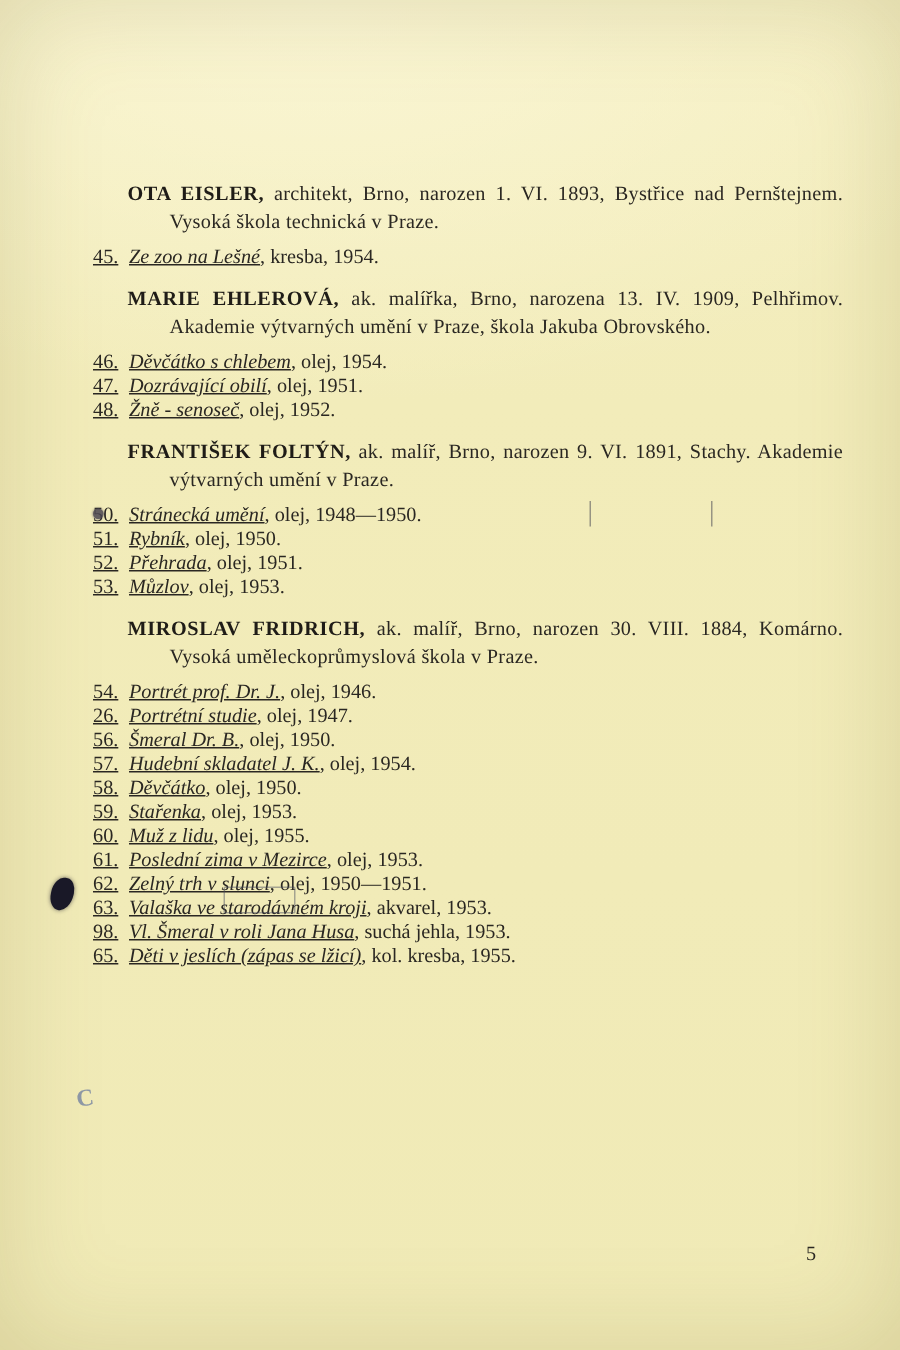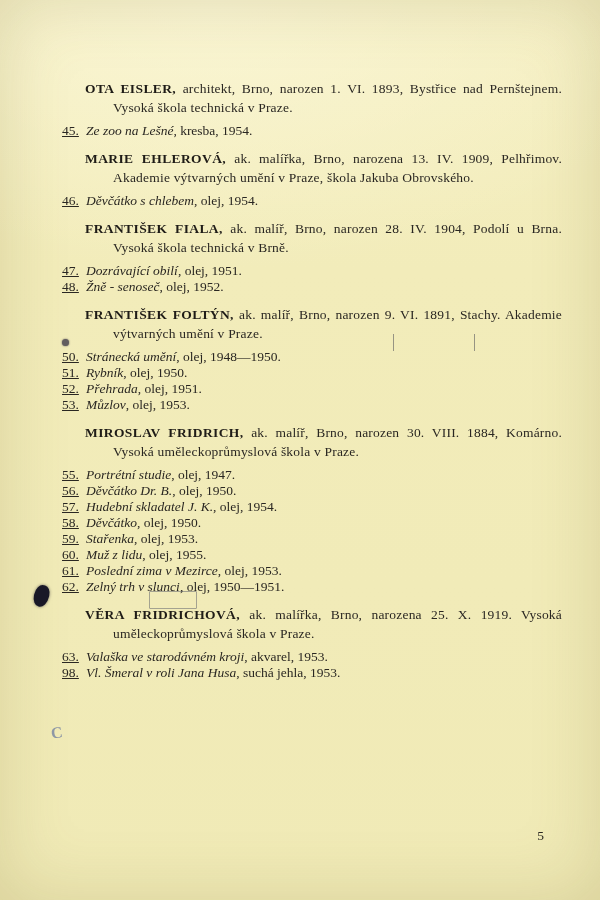--- a/index.html
+++ b/index.html
@@ -17,21 +17,21 @@
     width: 600px;
     height: 900px;
     overflow: hidden;
     background:
       radial-gradient(140% 50% at 35% 0%, rgba(255,252,228,.55), rgba(255,252,228,0) 60%),
       linear-gradient(180deg, #f5efc2 0%, #f2ecba 30%, #f0eab6 100%);
     box-shadow: inset 0 0 70px rgba(120,105,40,.20);
     color: #2a2722;
   }
   .content {
-    padding-top: 68px;
+    padding-top: 108px;
   }
   p.artist {
     margin: 11px 38px 6px 113px;
     text-indent: -28px;
     font-size: 13.5px;
     line-height: 19px;
     text-align: justify;
     letter-spacing: .2px;
   }
   .artist-name {
@@ -45,20 +45,21 @@
     line-height: 15px;
     white-space: nowrap;
   }
   .work .num {
     display: inline-block;
     width: 24px;
     text-decoration: underline;
   }
   .work .title {
     font-style: italic;
+    text-decoration: underline;
   }
   .page-number {
     position: absolute;
     right: 56px;
     bottom: 56px;
     font-size: 13.5px;
     color: #2a2722;
   }
   
   .mark-dot {
@@ -113,40 +114,40 @@
 </style>
 </head>
 <body>
 
 <div class="sheet">
   <div class="content">
       <p class="artist"><span class="artist-name">OTA EISLER,</span><span> architekt, Brno, narozen 1. VI. 1893, Bystřice nad Pernštejnem. Vysoká škola technická v Praze.</span></p>
       <div class="work"><span class="num">45.</span><span class="title">Ze zoo na Lešné</span><span>, kresba, 1954.</span></div>
       <p class="artist"><span class="artist-name">MARIE EHLEROVÁ,</span><span> ak. malířka, Brno, narozena 13. IV. 1909, Pelhřimov. Akademie výtvarných umění v Praze, škola Jakuba Obrovského.</span></p>
       <div class="work"><span class="num">46.</span><span class="title">Děvčátko s chlebem</span><span>, olej, 1954.</span></div>
-      <p class="artist"><span class="artist-name">FRANTIŠEK FIALA,</span><span> ak. malíř, Brno, narozen 28. IV. 1904, Podolí u Brna. Vysoká škola technická v Brně.</span></p>
       <div class="work"><span class="num">47.</span><span class="title">Dozrávající obilí</span><span>, olej, 1951.</span></div>
       <div class="work"><span class="num">48.</span><span class="title">Žně - senoseč</span><span>, olej, 1952.</span></div>
       <p class="artist"><span class="artist-name">FRANTIŠEK FOLTÝN,</span><span> ak. malíř, Brno, narozen 9. VI. 1891, Stachy. Akademie výtvarných umění v Praze.</span></p>
       <div class="work"><span class="num">50.</span><span class="title">Stránecká umění</span><span>, olej, 1948—1950.</span></div>
       <div class="work"><span class="num">51.</span><span class="title">Rybník</span><span>, olej, 1950.</span></div>
       <div class="work"><span class="num">52.</span><span class="title">Přehrada</span><span>, olej, 1951.</span></div>
       <div class="work"><span class="num">53.</span><span class="title">Můzlov</span><span>, olej, 1953.</span></div>
       <p class="artist"><span class="artist-name">MIROSLAV FRIDRICH,</span><span> ak. malíř, Brno, narozen 30. VIII. 1884, Komárno. Vysoká uměleckoprůmyslová škola v Praze.</span></p>
-      <div class="work"><span class="num">55.</span><span class="title">Portrétní studie</span><span>, olej, 1947.</span></div>
-      <div class="work"><span class="num">56.</span><span class="title">Děvčátko Dr. B.</span><span>, olej, 1950.</span></div>
+      <div class="work"><span class="num">54.</span><span class="title">Portrét prof. Dr. J.</span><span>, olej, 1946.</span></div>
+      <div class="work"><span class="num">26.</span><span class="title">Portrétní studie</span><span>, olej, 1947.</span></div>
+      <div class="work"><span class="num">56.</span><span class="title">Šmeral Dr. B.</span><span>, olej, 1950.</span></div>
       <div class="work"><span class="num">57.</span><span class="title">Hudební skladatel J. K.</span><span>, olej, 1954.</span></div>
       <div class="work"><span class="num">58.</span><span class="title">Děvčátko</span><span>, olej, 1950.</span></div>
       <div class="work"><span class="num">59.</span><span class="title">Stařenka</span><span>, olej, 1953.</span></div>
       <div class="work"><span class="num">60.</span><span class="title">Muž z lidu</span><span>, olej, 1955.</span></div>
       <div class="work"><span class="num">61.</span><span class="title">Poslední zima v Mezirce</span><span>, olej, 1953.</span></div>
       <div class="work"><span class="num">62.</span><span class="title">Zelný trh v slunci</span><span>, olej, 1950—1951.</span></div>
-      <p class="artist"><span class="artist-name">VĚRA FRIDRICHOVÁ,</span><span> ak. malířka, Brno, narozena 25. X. 1919. Vysoká uměleckoprůmyslová škola v Praze.</span></p>
       <div class="work"><span class="num">63.</span><span class="title">Valaška ve starodávném kroji</span><span>, akvarel, 1953.</span></div>
       <div class="work"><span class="num">98.</span><span class="title">Vl. Šmeral v roli Jana Husa</span><span>, suchá jehla, 1953.</span></div>
+      <div class="work"><span class="num">65.</span><span class="title">Děti v jeslích (zápas se lžicí)</span><span>, kol. kresba, 1955.</span></div>
     </div>
 
   <div class="page-number">5</div>
 
   <span class="mark-dot"></span>
   <div class="mark-bracket"></div>
   <div class="mark-blot"></div>
   <div class="mark-box"></div>
   <span class="mark-c">C</span>
 </div>

